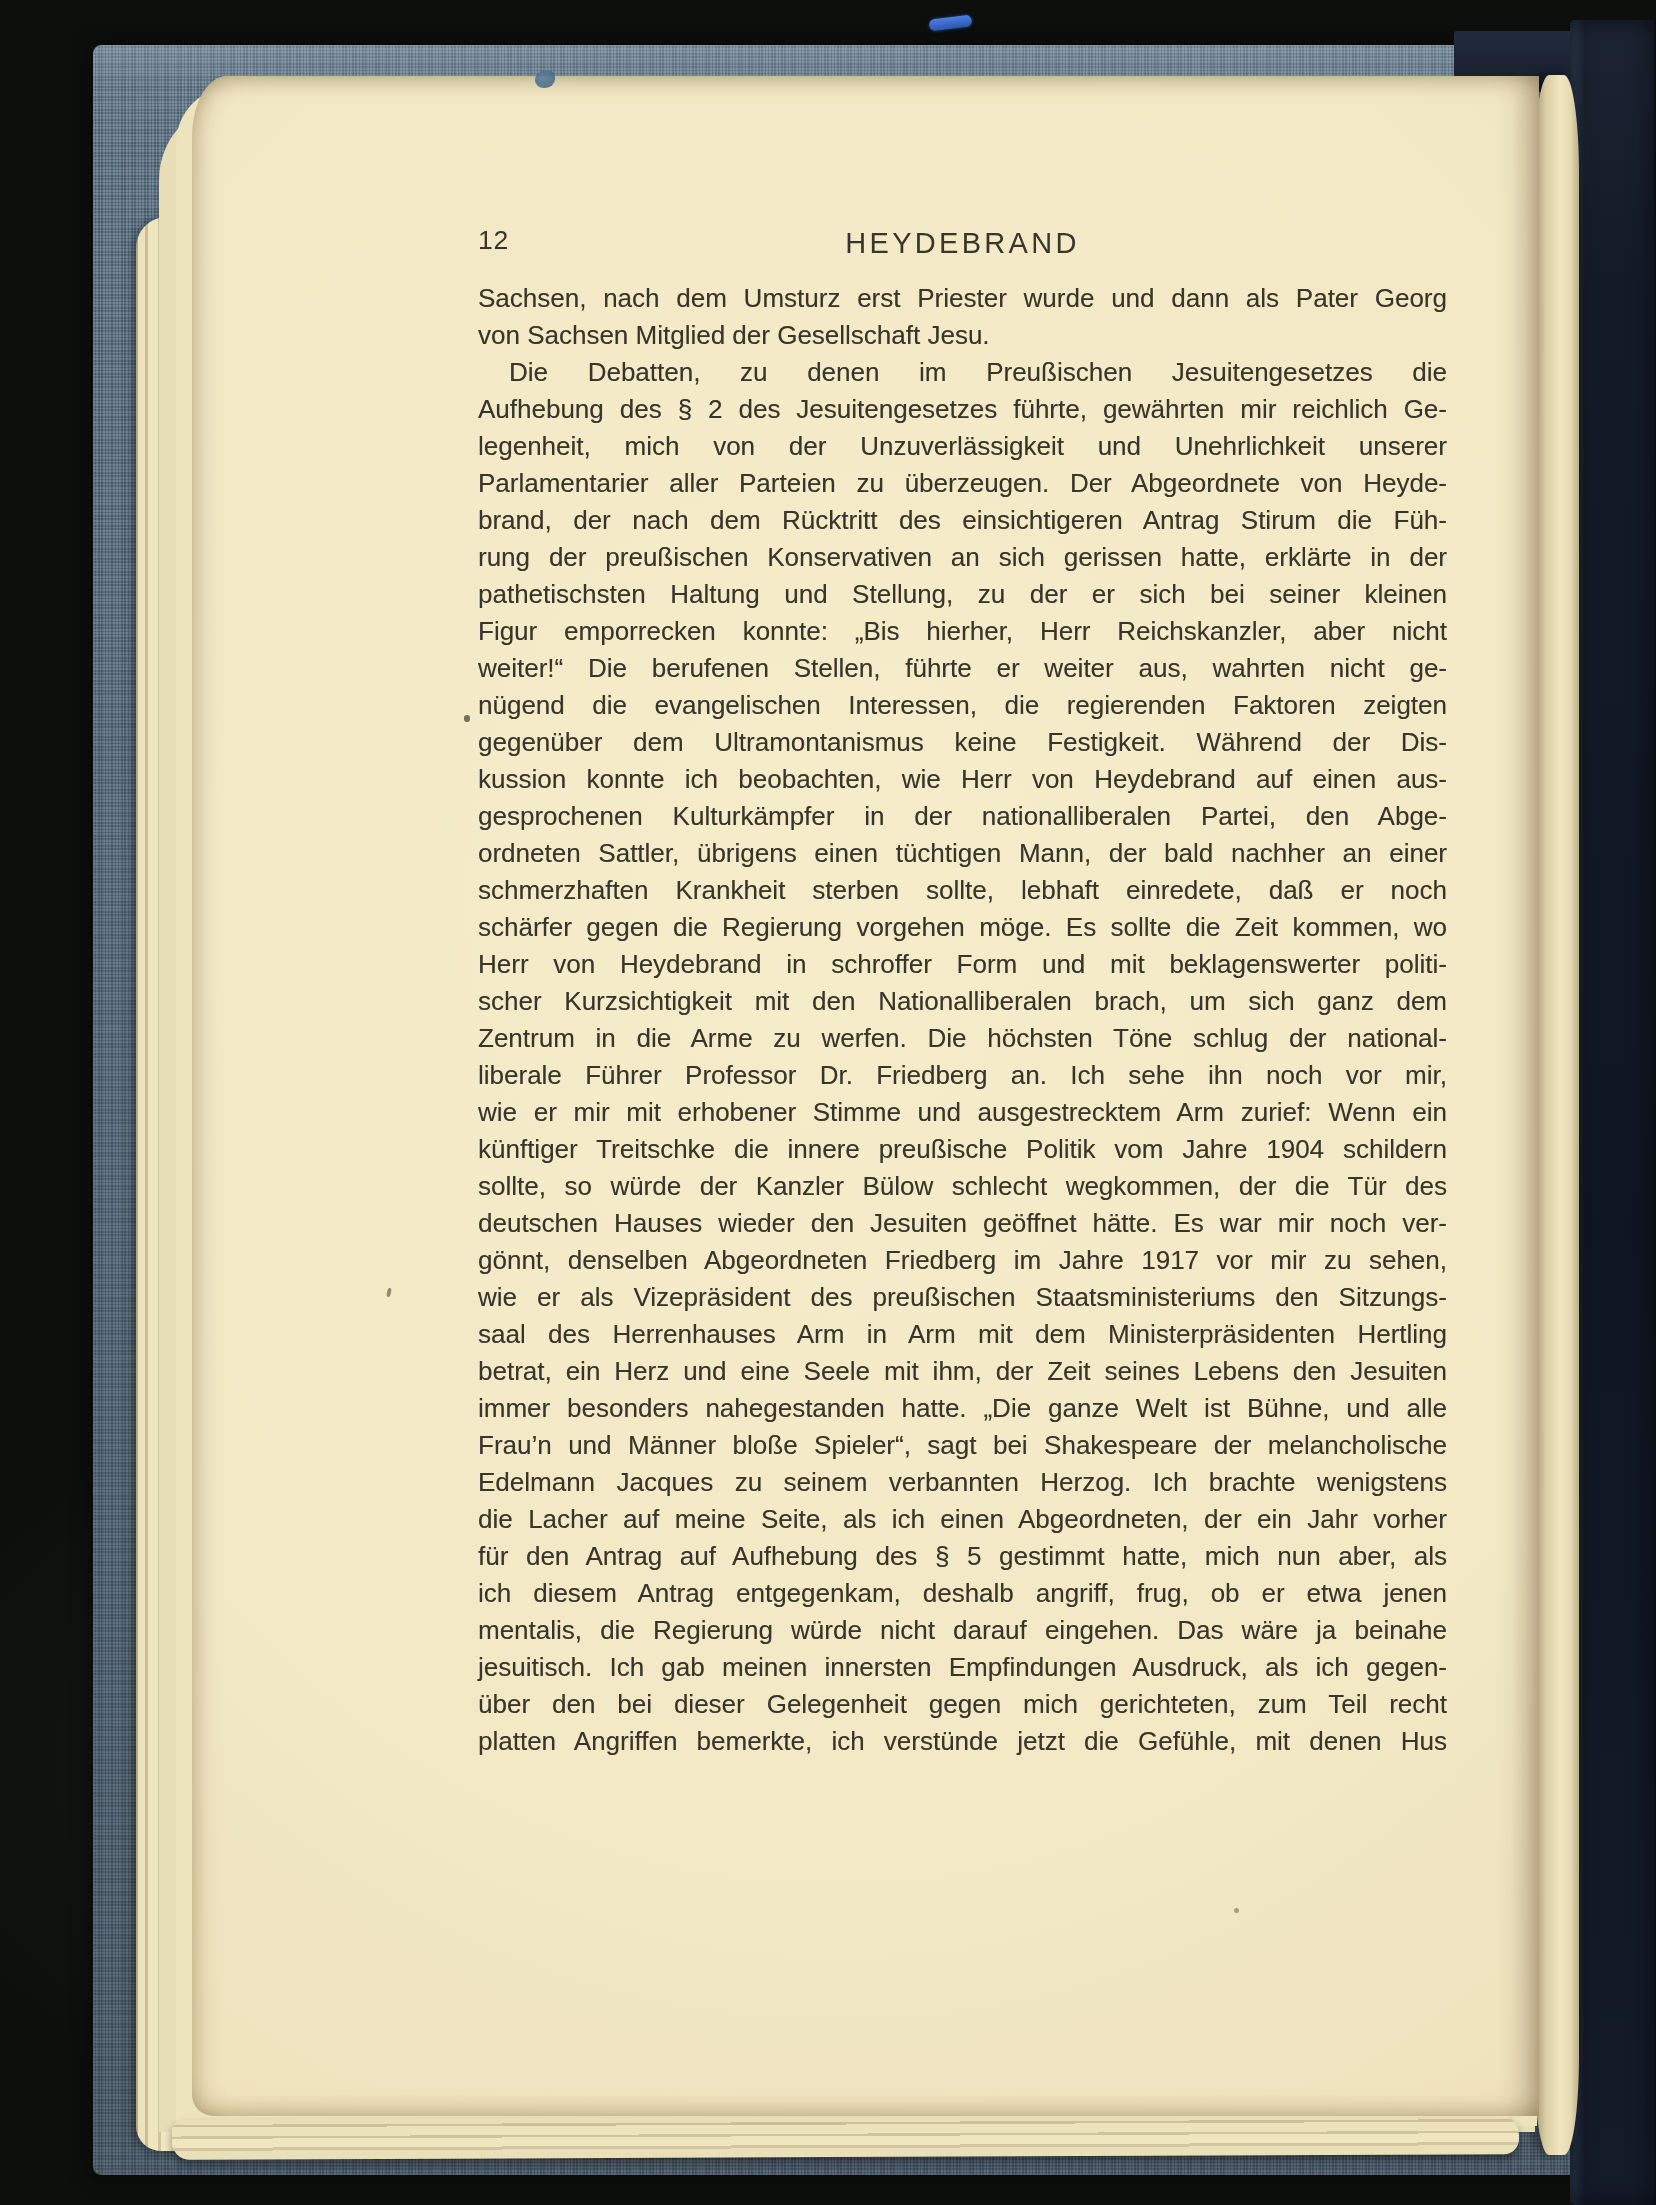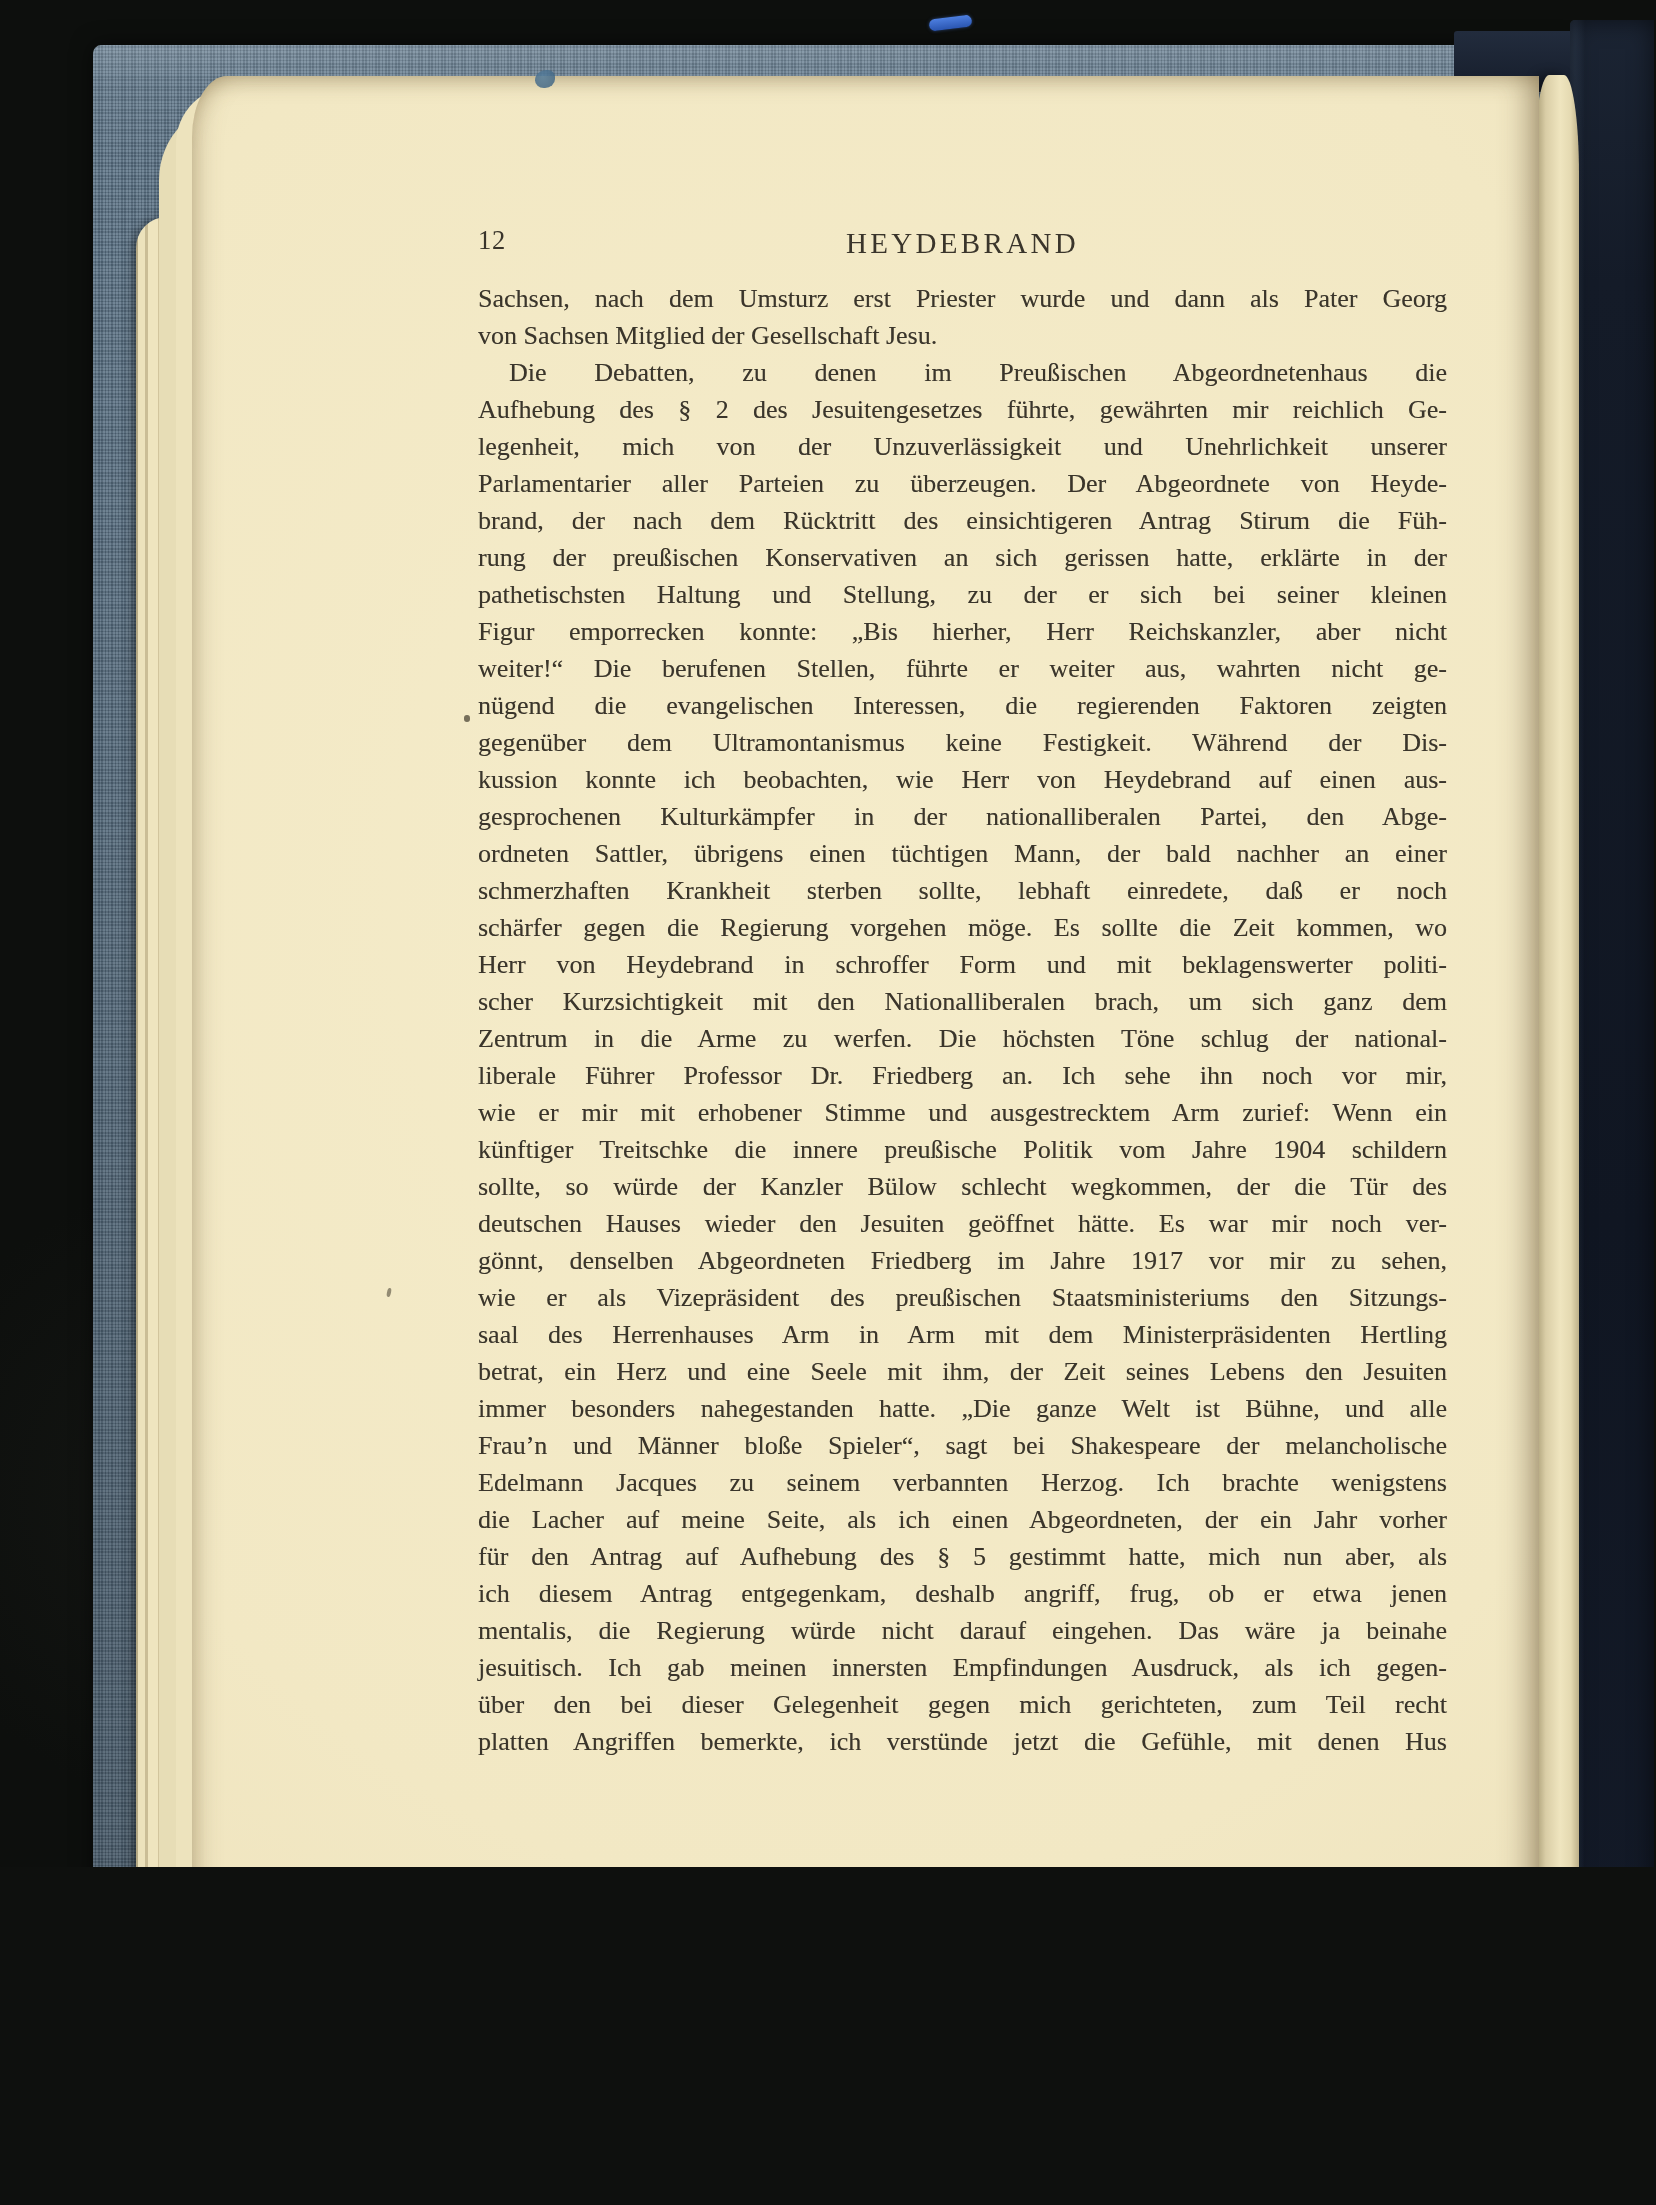--- a/index.html
+++ b/index.html
@@ -1,23 +1,23 @@
 <!DOCTYPE html>
 <html style="font-size:13.2px"><head>
 <meta charset="utf-8">
 <title>Scanned book page</title>
 <style>
   html,body{margin:0;padding:0;background:#0e100e;}
   .scene{
-    position:relative;width:1656px;height:1867px;overflow:hidden;
+    position:relative;width:1656px;height:2205px;overflow:hidden;
     background:
       radial-gradient(1077px 745px at 54% 28%, #1a1c19 0%, rgba(20,22,19,0) 62%),
       radial-gradient(745px 580px at 20% 80%, #161815 0%, rgba(16,18,15,0) 60%),
       #0d0f0d;
-    font-family:Liberation Serif, serif;
+    font-family:Liberation Sans, sans-serif;
   }
   
   .cover{
     position:absolute;left:93px;top:45px;width:1484px;height:2130px;border-radius:8.3px;
     background-color:#5c7284;
     background-image:
       linear-gradient(180deg, rgba(235,244,250,.20) 0px, rgba(235,244,250,.06) 40px, rgba(0,0,0,0) 116px, rgba(0,0,0,.22) 97%),
       repeating-linear-gradient(90deg, rgba(230,240,248,.10) 0 1.7px, rgba(18,28,38,.12) 1.7px 3.3px),
       repeating-linear-gradient(0deg, rgba(230,240,248,.08) 0 1.7px, rgba(18,28,38,.14) 1.7px 3.3px);
     box-shadow:0 0 21.5px rgba(0,0,0,.55);
@@ -121,21 +121,21 @@
   <div class="stack-bottom"></div>
 
   <div class="page">
     <div class="page-header">
       <span class="page-number">12</span>
       <span class="running-head">HEYDEBRAND</span>
     </div>
     <div class="text-block" id="text-block">
         <div class="line">Sachsen, nach dem Umsturz erst Priester wurde und dann als Pater Georg</div>
         <div class="line last">von Sachsen Mitglied der Gesellschaft Jesu.</div>
-        <div class="line indent">Die Debatten, zu denen im Preußischen Abgeordnetenhaus die</div>
+        <div class="line indent">Die Debatten, zu denen im Preußischen Jesuitengesetzes die</div>
         <div class="line">Aufhebung des § 2 des Jesuitengesetzes führte, gewährten mir reichlich Ge-</div>
         <div class="line">legenheit, mich von der Unzuverlässigkeit und Unehrlichkeit unserer</div>
         <div class="line">Parlamentarier aller Parteien zu überzeugen. Der Abgeordnete von Heyde-</div>
         <div class="line">brand, der nach dem Rücktritt des einsichtigeren Antrag Stirum die Füh-</div>
         <div class="line">rung der preußischen Konservativen an sich gerissen hatte, erklärte in der</div>
         <div class="line">pathetischsten Haltung und Stellung, zu der er sich bei seiner kleinen</div>
         <div class="line">Figur emporrecken konnte: „Bis hierher, Herr Reichskanzler, aber nicht</div>
         <div class="line">weiter!“ Die berufenen Stellen, führte er weiter aus, wahrten nicht ge-</div>
         <div class="line">nügend die evangelischen Interessen, die regierenden Faktoren zeigten</div>
         <div class="line">gegenüber dem Ultramontanismus keine Festigkeit. Während der Dis-</div>

